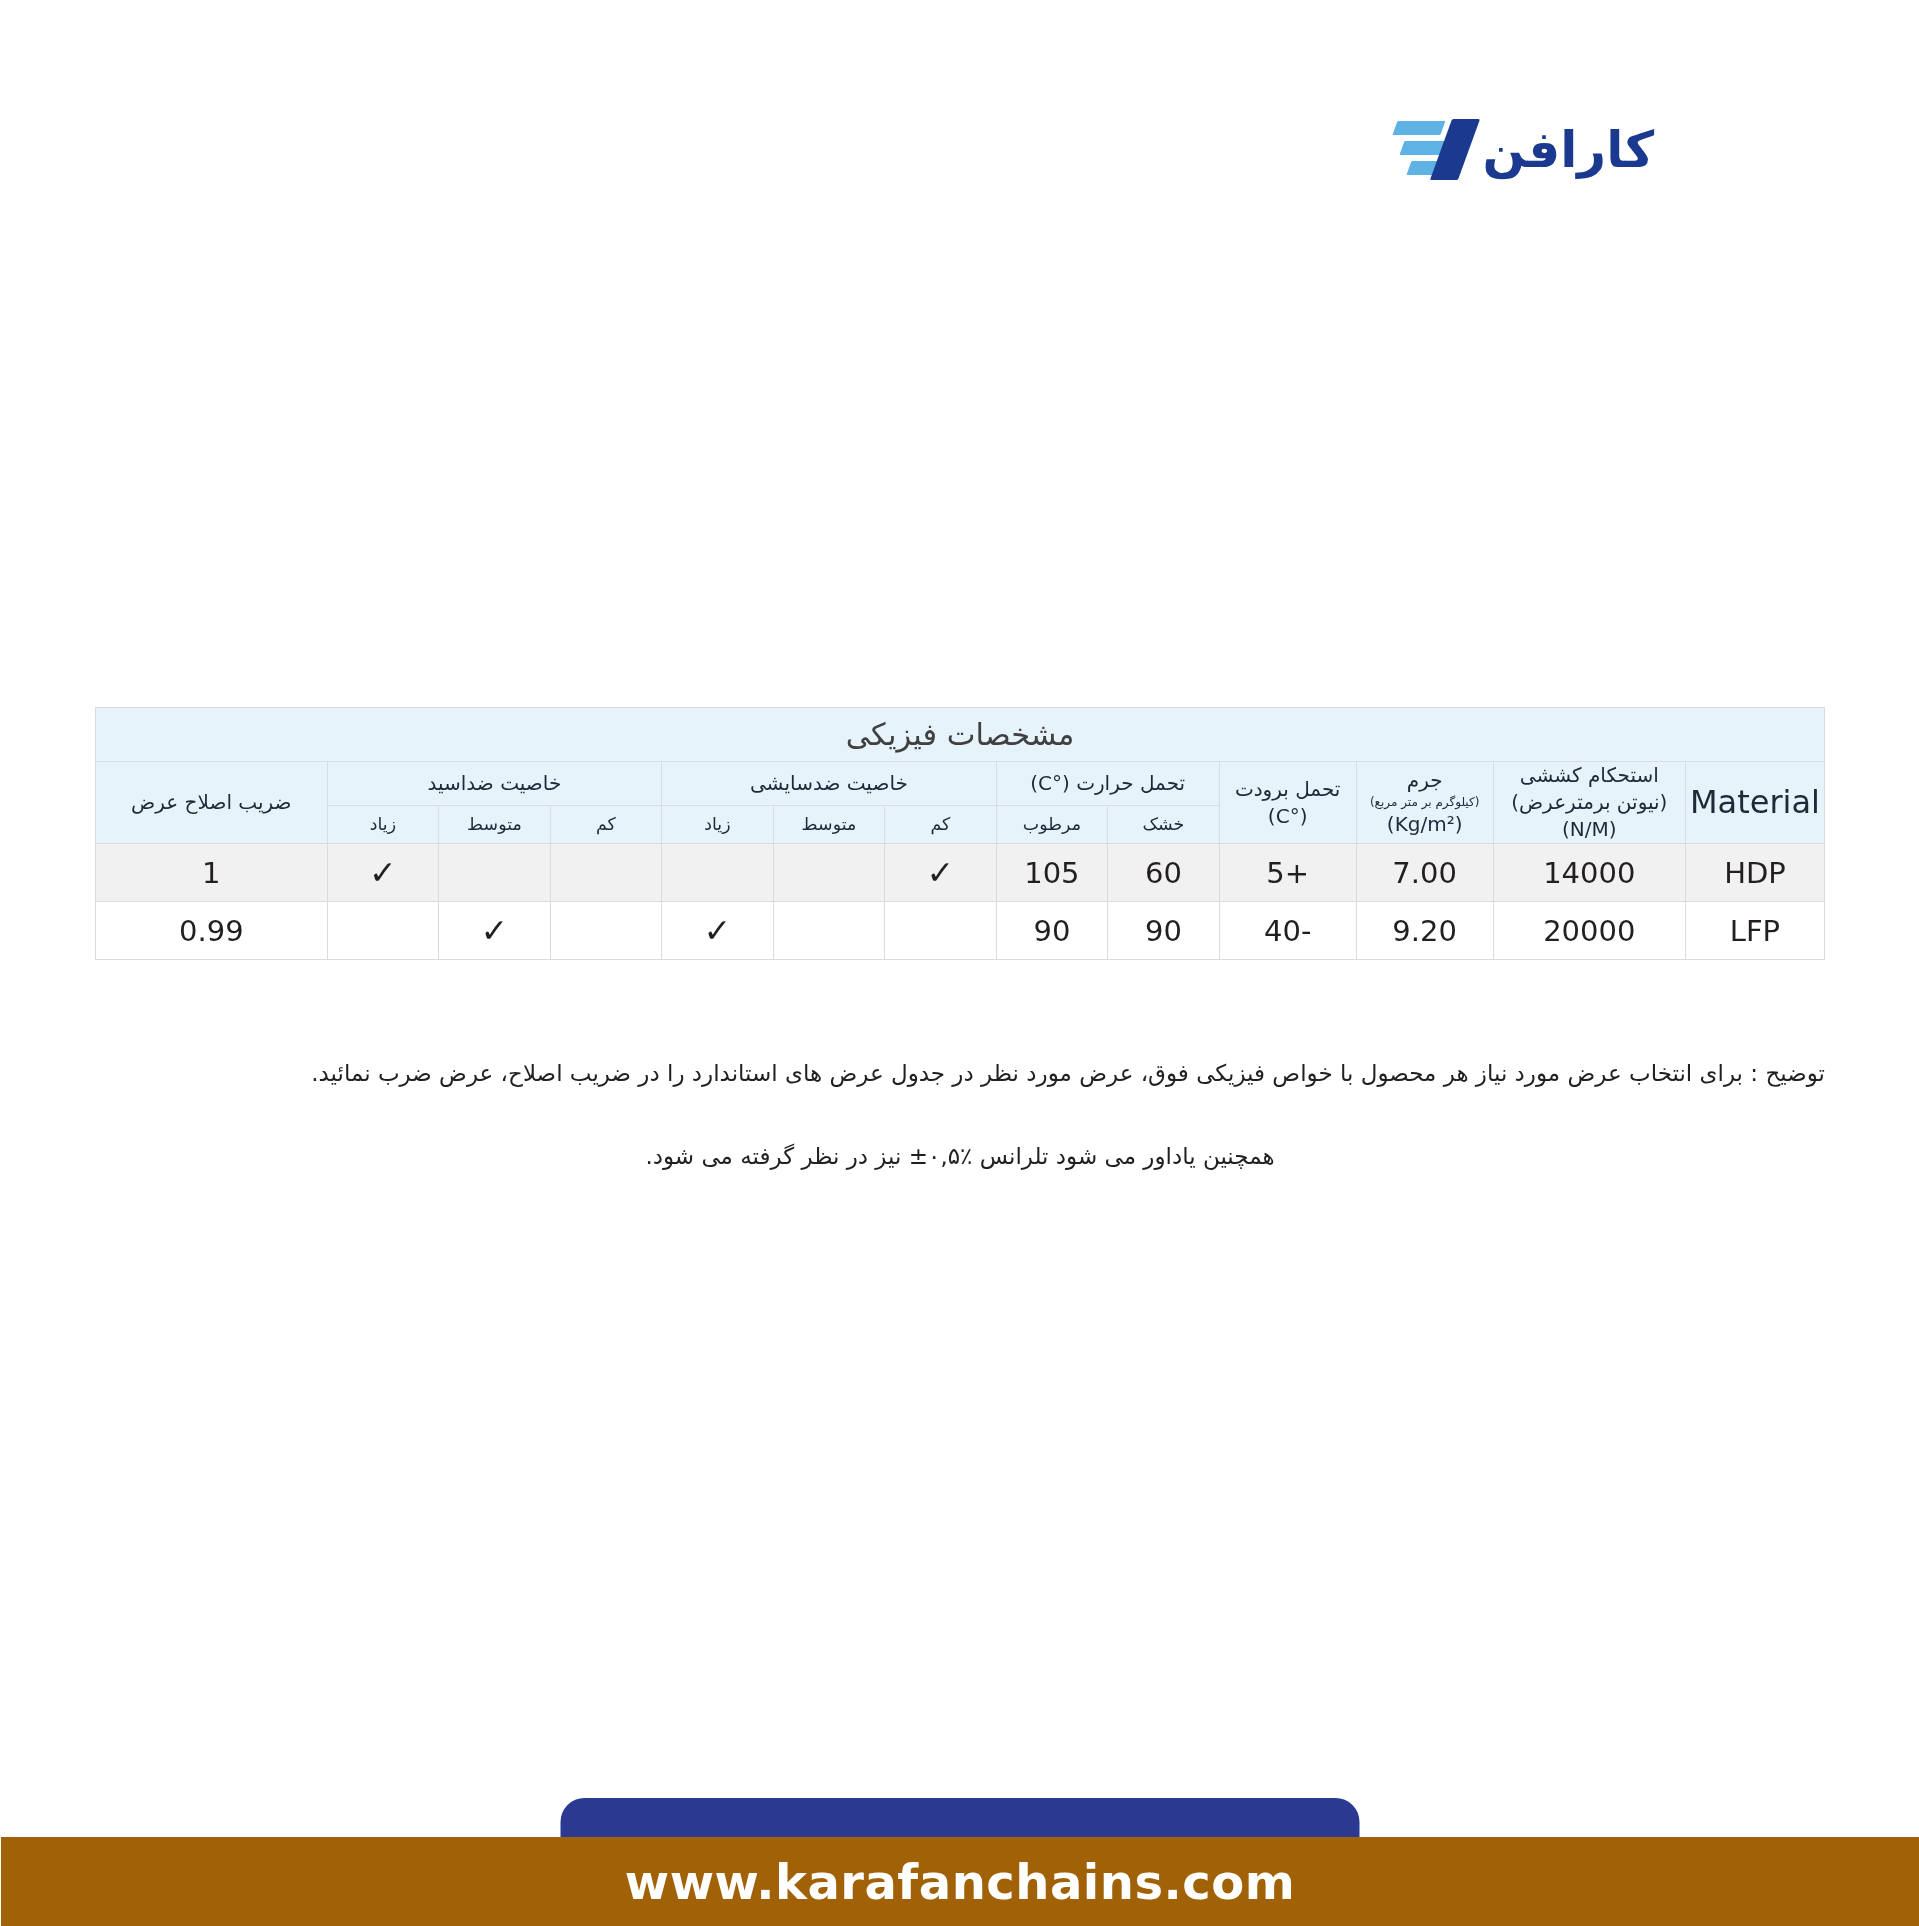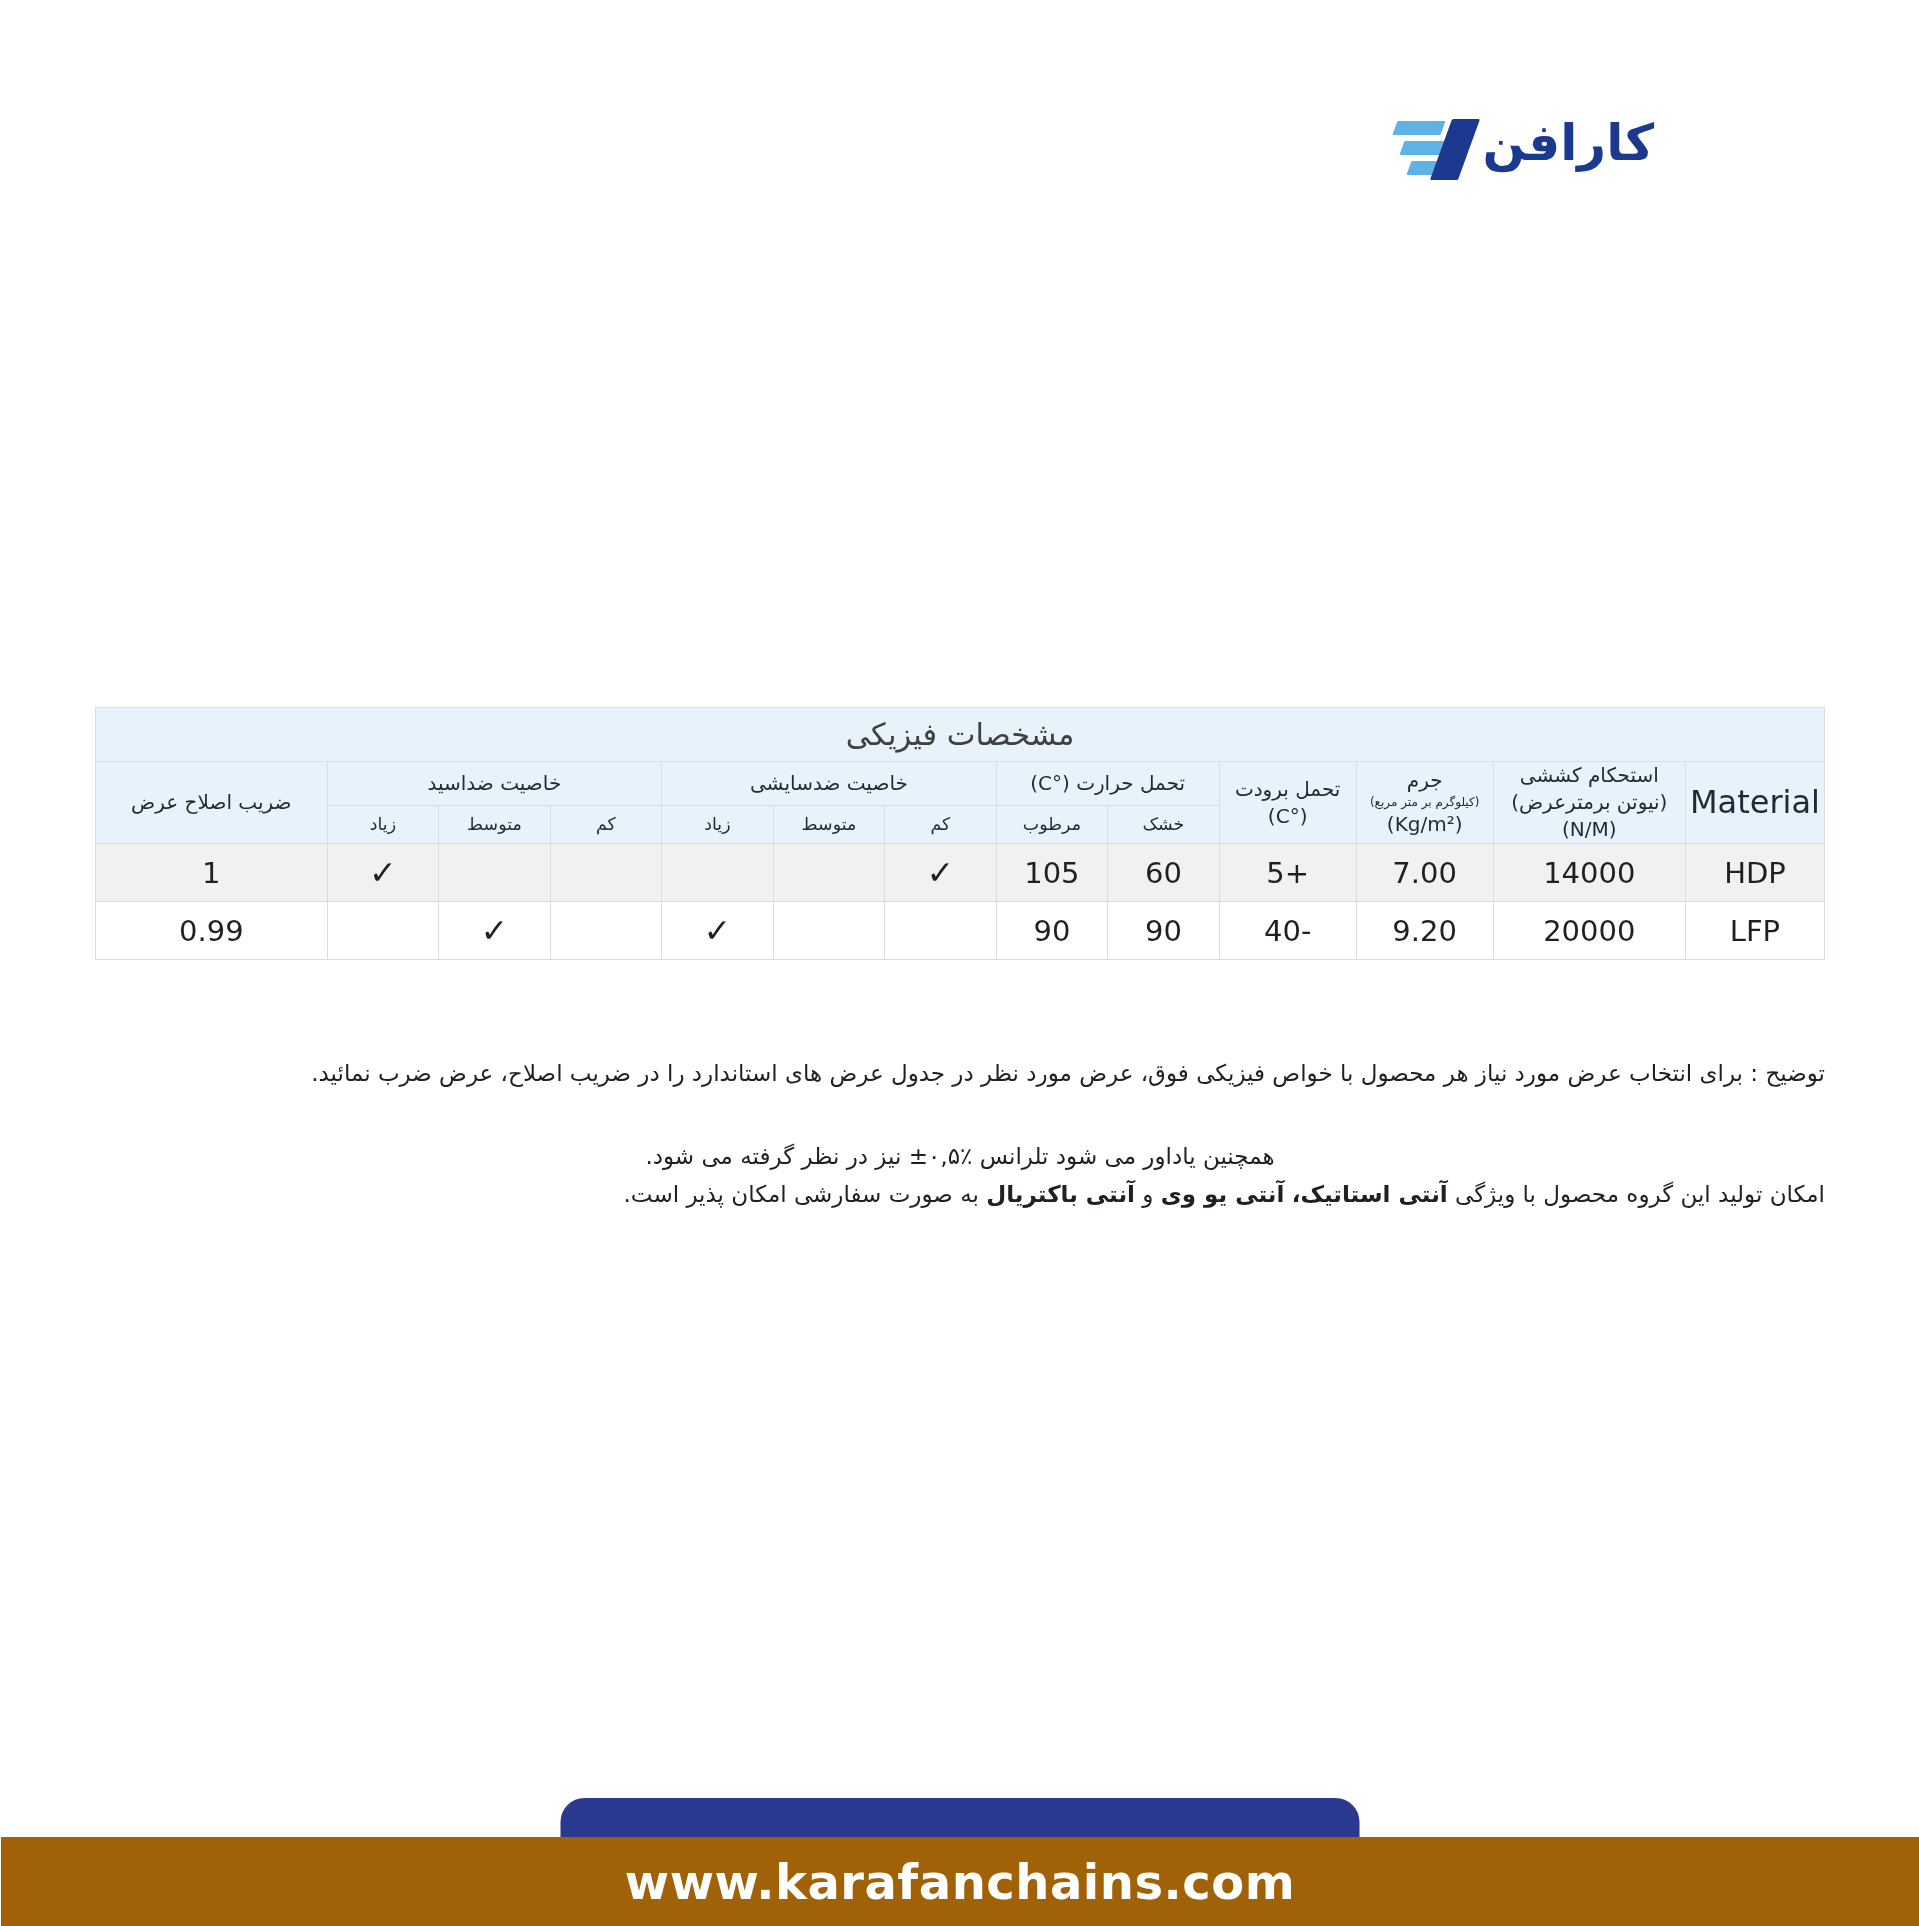--- a/index.html
+++ b/index.html
@@ -15,21 +15,21 @@
     color: #231f20;
     overflow: hidden;
   }
 
   
   .logo-wrap {
     position: absolute;
     top: 118px;
     right: 266px;
     display: flex;
-    align-items: flex-start;
+    align-items: center;
     gap: 13.7px;
     direction: rtl;
   }
   .logo-mark {
     position: relative;
     width: 74px;
     height: 63px;
   }
   .logo-mark .bar {
     position: absolute;
@@ -248,20 +248,19 @@
       <td class="cell check">✓</td>
       <td class="cell"></td>
       <td class="cell latin">0.99</td>
     </tr>
   </tbody>
 </table>
 
 <div class="notes">
   <p>توضیح : برای انتخاب عرض مورد نیاز هر محصول با خواص فیزیکی فوق، عرض مورد نظر در جدول عرض های استاندارد را در ضریب اصلاح، عرض ضرب نمائید.</p>
   <p class="line2">همچنین یاداور می شود تلرانس ٪۵‚۰± نیز در نظر گرفته می شود.</p>
-  <p><span>امکان تولید این گروه محصول با ویژگی </span><b>آنتی استاتیک،</b><span> </span><b>آنتی یو وی</b><span> و </span><b>آنتی باکتریال</b><span> به صورت سفارشی امکان پذیر است.</span></p>
 </div>
 
 <div class="footer-tab"></div>
 <div class="footer">
   <span class="footer-url">www.karafanchains.com</span>
 </div>
 
 
 </body></html>

